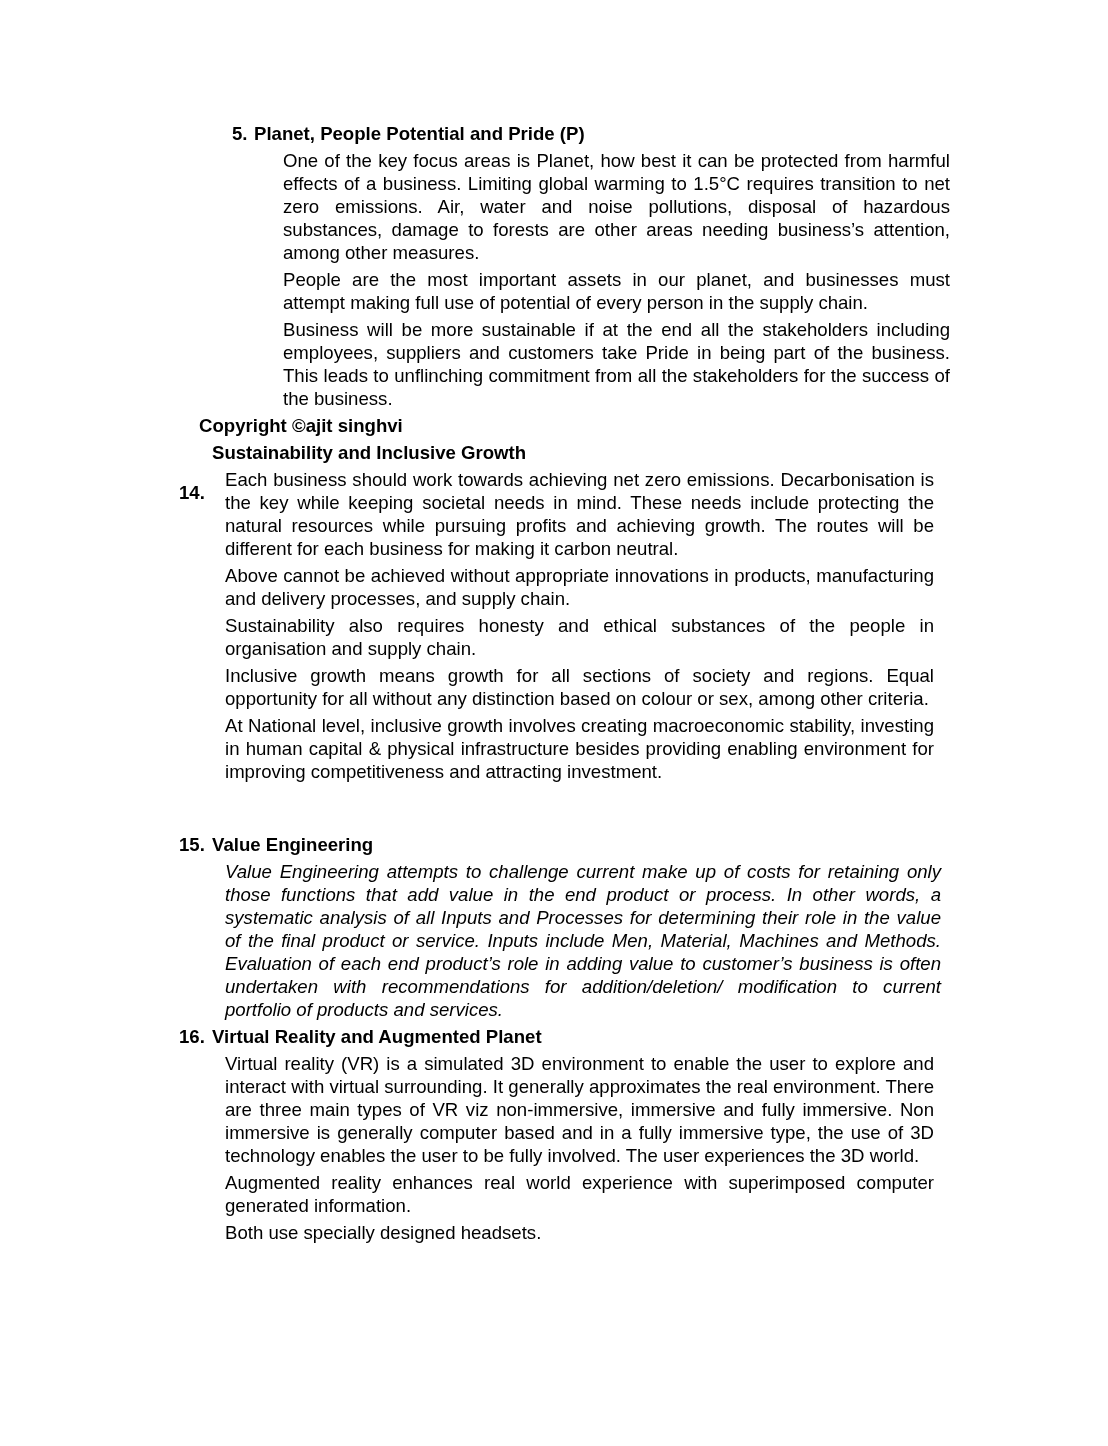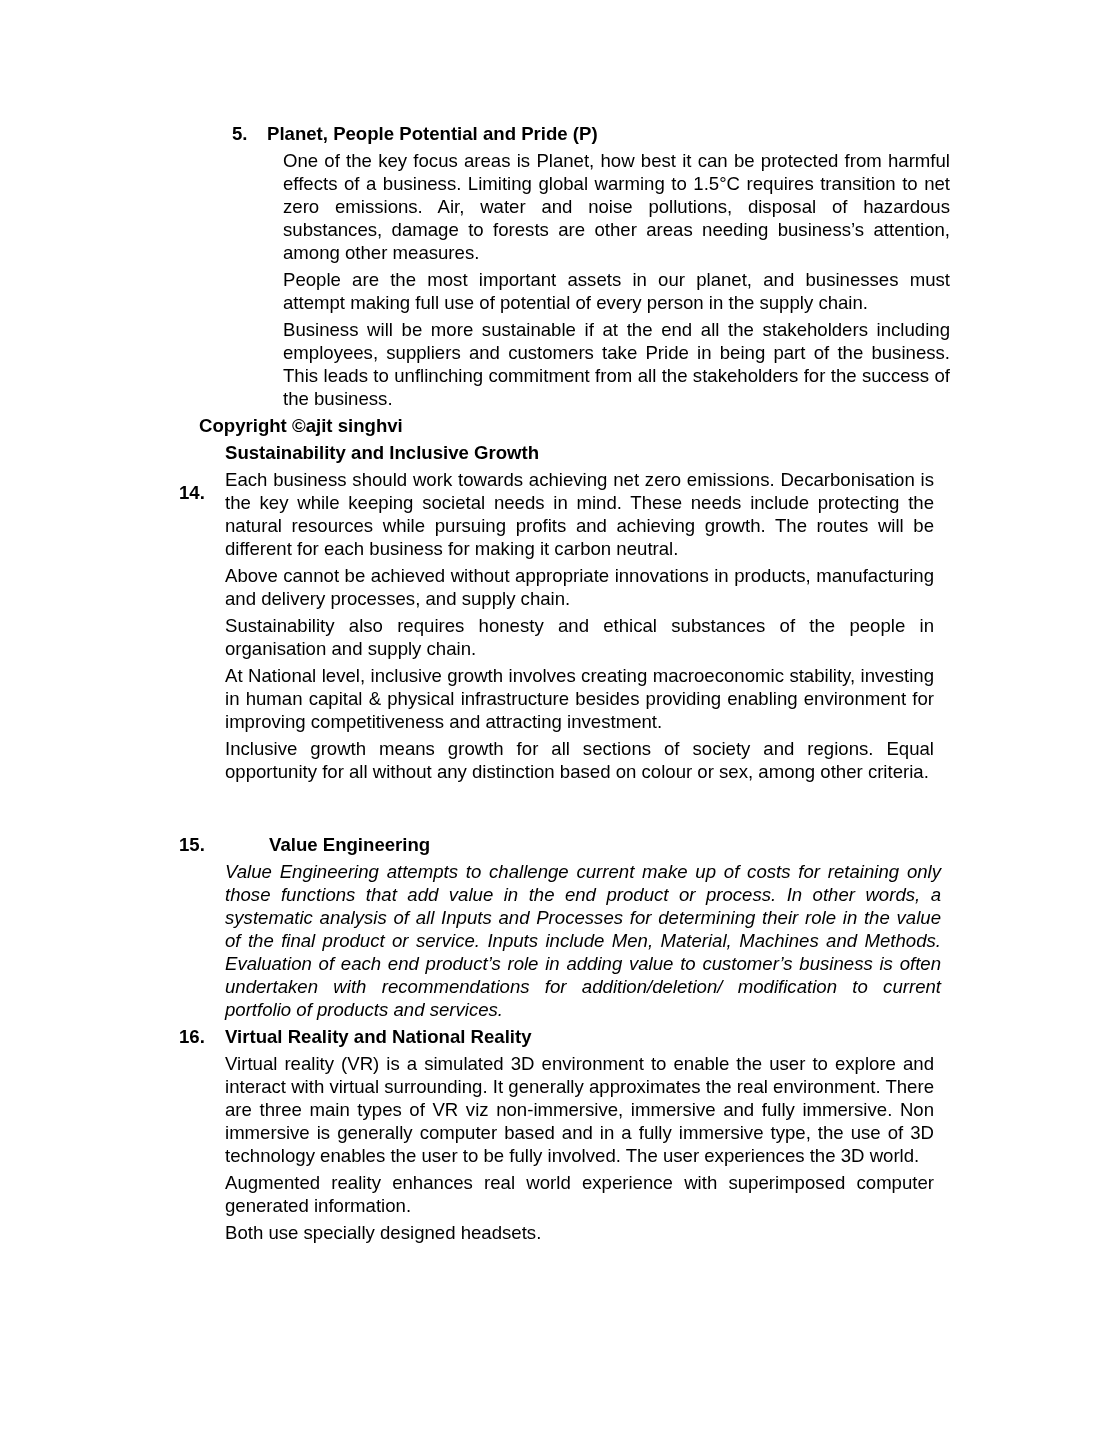--- a/index.html
+++ b/index.html
@@ -6,24 +6,24 @@
   body { width: 1108px; height: 1446px; position: relative; overflow: hidden; }
   .page {
     position: absolute; left: 0; top: 0; width: 1108px; height: 1446px;
     font-family: "Liberation Sans", sans-serif; font-size: 18.6px; color: #000;
     line-height: 23px;
   }
   .abs { position: absolute; }
   .bold { font-weight: bold; }
   p { margin: 0; text-align: justify; }
   .sub-num { left: 232px; }
-  .sub-title { left: 267px; }
+  .sub-title { left: 254px; }
   .sub-body { left: 267px; width: 667px; margin-left: 16px; }
   .num { left: 179px; }
-  .title { left: 225px; text-align: right; }
+  .title { left: 212px; text-align: right; }
   .body { left: 225px; width: 709px; }
   .body.wide { width: 716px; font-style: italic; }
   .para { margin-bottom: 4px; }
 </style>
 </head>
 <body>
 
 <div class="page">
 
   <div class="abs bold sub-num" style="top:122px;">5.</div>
@@ -35,31 +35,31 @@
   </div>
 
   <div class="abs bold" style="left:179px; top:414px;margin-left:20px;">Copyright ©ajit singhvi</div>
 
   <div class="abs bold num" style="top:441px;margin-top:40px;">14.</div>
   <div class="abs bold title" style="top:441px;">Sustainability and Inclusive Growth</div>
   <div class="abs body" style="top:468px;">
     <p class="para">Each business should work towards achieving net zero emissions. Decarbonisation is the key while keeping societal needs in mind. These needs include protecting the natural resources while pursuing profits and achieving growth. The routes will be different for each business for making it carbon neutral.</p>
     <p class="para">Above cannot be achieved without appropriate innovations in products, manufacturing and delivery processes, and supply chain.</p>
     <p class="para">Sustainability also requires honesty and ethical substances of the people in organisation and supply chain.</p>
+    <p class="para">Inclusive growth means growth for all sections of society and regions. Equal opportunity for all without any distinction based on colour or sex, among other criteria.</p>
     <p class="para">At National level, inclusive growth involves creating macroeconomic stability, investing in human capital &amp; physical infrastructure besides providing enabling environment for improving competitiveness and attracting investment.</p>
-    <p class="para">Inclusive growth means growth for all sections of society and regions. Equal opportunity for all without any distinction based on colour or sex, among other criteria.</p>
   </div>
 
   <div class="abs bold num" style="top:833px;">15.</div>
-  <div class="abs bold title" style="top:833px;margin-left:44px;">Value Engineering</div>
+  <div class="abs bold title" style="top:833px;">Value Engineering</div>
   <div class="abs body wide" style="top:860px;">
     <p class="para">Value Engineering attempts to challenge current make up of costs for retaining only those functions that add value in the end product or process. In other words, a systematic analysis of all Inputs and Processes for determining their role in the value of the final product or service. Inputs include Men, Material, Machines and Methods. Evaluation of each end product’s role in adding value to customer’s business is often undertaken with recommendations for addition/deletion/ modification to current portfolio of products and services.</p>
   </div>
 
   <div class="abs bold num" style="top:1025px;">16.</div>
-  <div class="abs bold title" style="top:1025px;">Virtual Reality and National Reality</div>
+  <div class="abs bold title" style="top:1025px;">Virtual Reality and Augmented Planet</div>
   <div class="abs body" style="top:1052px;">
     <p class="para">Virtual reality (VR) is a simulated 3D environment to enable the user to explore and interact with virtual surrounding. It generally approximates the real environment. There are three main types of VR viz non-immersive, immersive and fully immersive. Non immersive is generally computer based and in a fully immersive type, the use of 3D technology enables the user to be fully involved. The user experiences the 3D world.</p>
     <p class="para">Augmented reality enhances real world experience with superimposed computer generated information.</p>
     <p class="para">Both use specially designed headsets.</p>
   </div>
 
 </div>
 
 </body></html>

